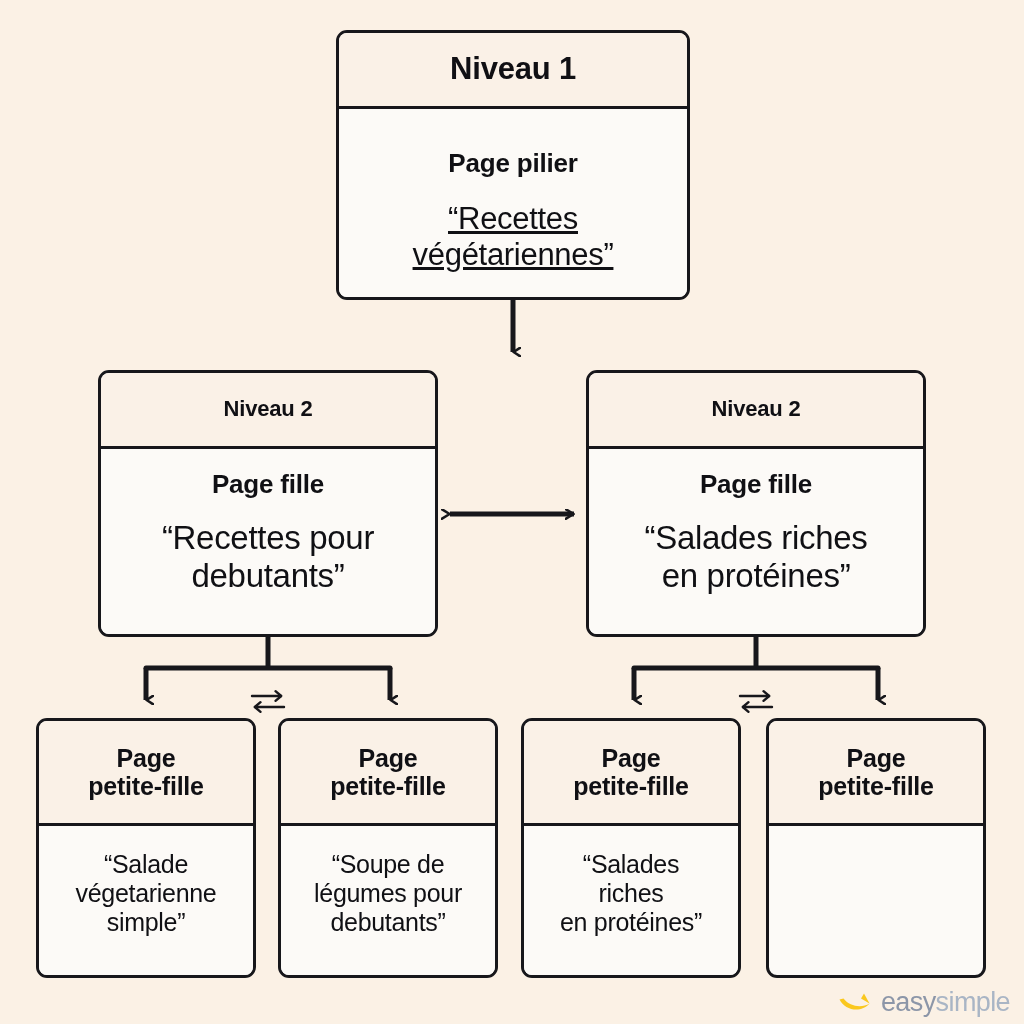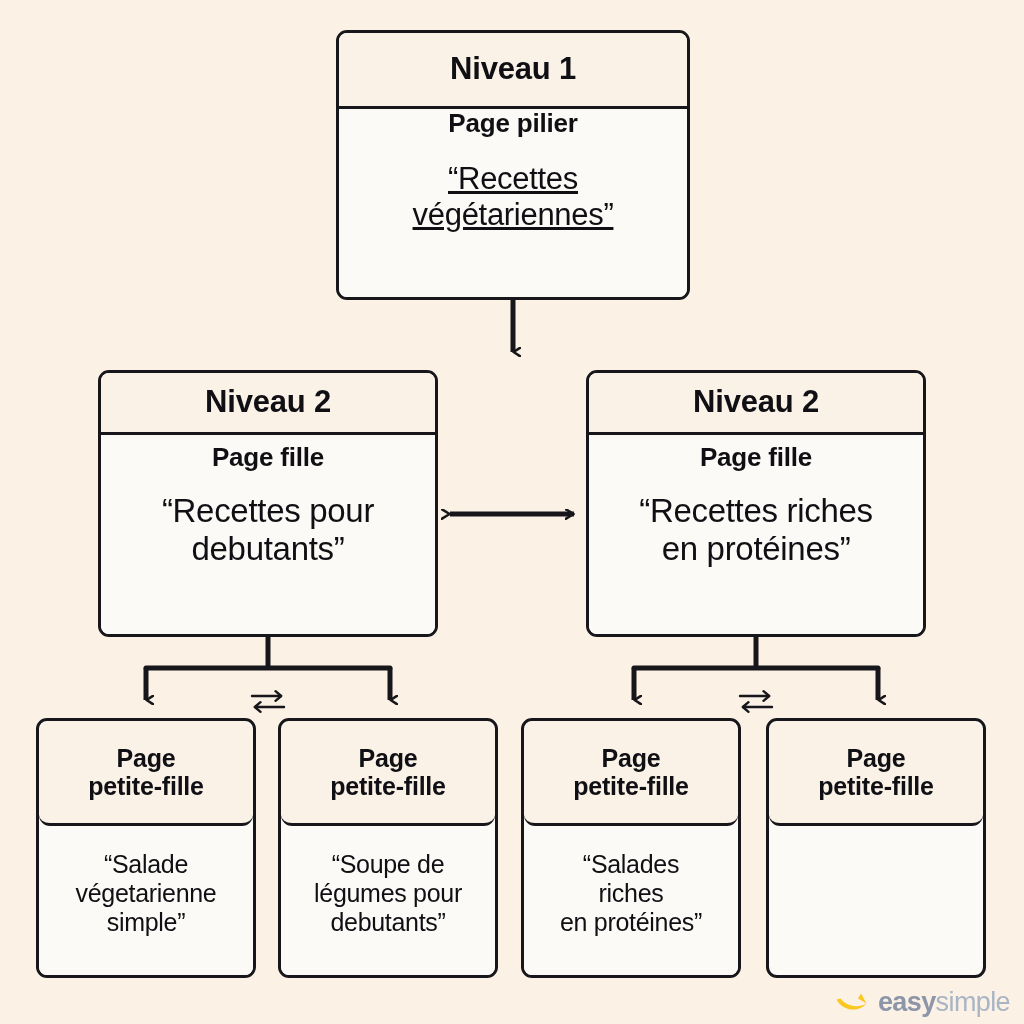--- a/index.html
+++ b/index.html
@@ -69,47 +69,46 @@
     letter-spacing: -0.2px;
     line-height: 1.1;
   }
   .node-title {
     line-height: 1.16;
     letter-spacing: -0.3px;
     white-space: pre-line;
   }
 
   
-  #node-l1 { left: 336px; top: 30px; width: 354px; height: 270px; }
+  #node-l1 { left: 336px; top: 30px; width: 354px; height: 270px; gap: 40px; }
   #node-l1 .node-head { height: 76px; font-size: 31px; }
   #node-l1 .node-body { }
   #node-l1 .node-kind { font-size: 26px; }
   #node-l1 .node-title { font-size: 31px; margin-top: 23px; text-decoration: underline; }
 
   
   .node-l2 { top: 370px; width: 340px; height: 267px; }
   #node-l2a { left: 98px; }
   #node-l2b { left: 586px; }
-  .node-l2 .node-head { height: 62px; font-size: 31px; }
-  .node-l2 .node-body { padding-top: 8px; }
+  .node-l2 .node-head { height: 76px; font-size: 22px; }
+  .node-l2 .node-body { padding-top: 21px; }
   .node-l2 .node-kind { font-size: 26px; }
   .node-l2 .node-title { font-size: 33px; margin-top: 20px; }
 
   
   .node-l3 { top: 718px; width: 220px; height: 260px; }
   #node-l3a { left: 36px; }
   #node-l3b { left: 278px; }
   #node-l3c { left: 521px; }
   #node-l3d { left: 766px; }
   .node-l3 .node-head {
     height: 105px;
     font-size: 25px;
     flex-direction: column;
     white-space: pre-line;
-    border-radius: 11px;
   }
   .node-l3 .node-body {
     padding-top: 16px;
     justify-content: flex-start;
   }
   .node-l3 .node-title { font-size: 25px; margin-top: 8px; }
 
   
   .swap-icon {
     position: absolute;
@@ -128,21 +127,21 @@
     align-items: center;
     gap: 9px;
   }
   #logo .mark { display: block; }
   #logo .wordmark {
     font-size: 27px;
     letter-spacing: -0.6px;
     line-height: 1;
     white-space: nowrap;
   }
-  #logo .easy   { font-weight: bold; color: #8C96A8; }
+  #logo .easy   { font-weight: normal; color: #8C96A8; }
   #logo .hoster { font-weight: normal; color: #A9B5C5; }
 </style>
 </head>
 <body style="background: rgb(251, 241, 229);">
 
 <div id="canvas">
 
   <svg id="wires" viewBox="0 0 1024 1024">
     <defs>
       <marker id="arrowDown" markerWidth="10" markerHeight="9" refX="5" refY="8.2" orient="auto" markerUnits="userSpaceOnUse">
@@ -194,21 +193,21 @@
       <div class="node-kind">Page fille</div>
       <div class="node-title">“Recettes pour
 debutants”</div>
     </div>
   </div>
 
   <div class="node node-l2" id="node-l2b">
     <div class="node-head">Niveau 2</div>
     <div class="node-body">
       <div class="node-kind">Page fille</div>
-      <div class="node-title">“Recettes riches
+      <div class="node-title">“Salades riches
 en protéines”</div>
     </div>
   </div>
 
   <div class="node node-l3" id="node-l3a">
     <div class="node-head">Page
 petite-fille</div>
     <div class="node-body">
       <div class="node-title">“Salade
 végetarienne

